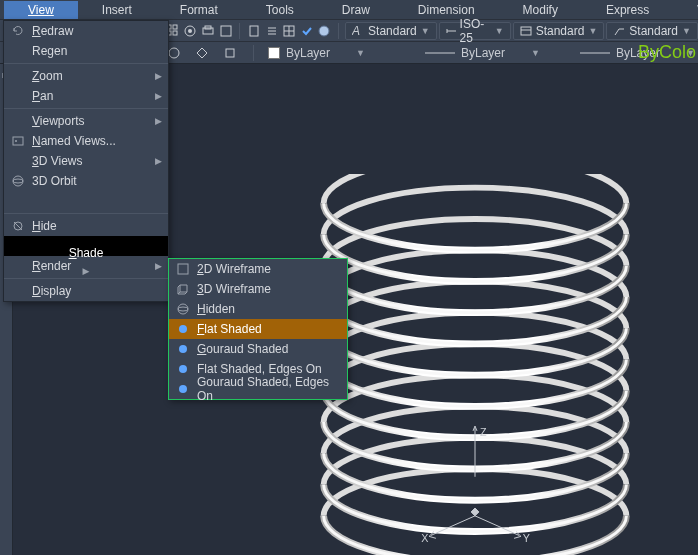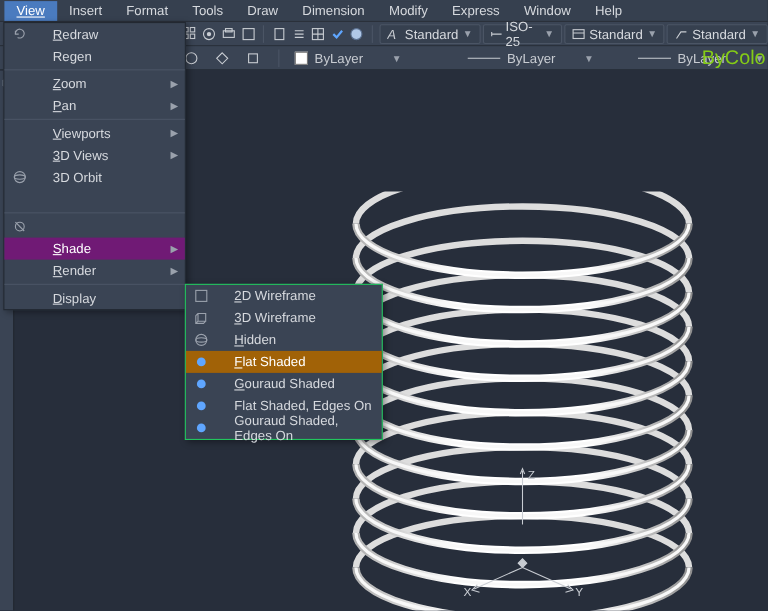--- a/index.html
+++ b/index.html
@@ -1,38 +1,38 @@
 <!DOCTYPE html>
 <html><head>
 <meta charset="utf-8">
 <style>
   * { box-sizing: border-box; margin: 0; padding: 0; font-family: "Segoe UI", Arial, sans-serif; }
   html, body { width: 698px; height: 555px; background: #2c3340; overflow: hidden; color: #d6d9de; font-size: 12px; }
   .menubar { display: flex; align-items: center; height: 20px; background: #36404f; border-bottom: 1px solid #2a303a; padding: 0 4px; }
-  .menubar .menu-item { padding: 2px 11px; cursor: default; }
+  .menubar .menu-item { padding: 2px 24px; cursor: default; }
   .menubar .menu-item.active { background: #4a7bbf; color: #fff; }
   .mnemonic { text-decoration: underline; }
   .toolbar { display: flex; align-items: center; height: 22px; background: #3a4454; border-bottom: 1px solid #2a303a; padding-left: 165px; gap: 2px; }
   .tool-icon { width: 18px; height: 18px; display: flex; align-items: center; justify-content: center; color: #c8ccd2; }
   .dropdown-small { display: flex; align-items: center; gap: 4px; padding: 0 6px; border: 1px solid #4b5565; border-radius: 2px; height: 18px; background: #36404f; }
   .dropdown-small .down { font-size: 9px; color: #9aa1ac; }
   .divider-v { width: 1px; height: 16px; background: #4b5565; margin: 0 4px; }
   .propbar { display: flex; align-items: center; height: 22px; background: #3a4454; border-bottom: 1px solid #222831; padding-left: 165px; gap: 10px; position: relative; }
   .prop-layer { display:flex; align-items:center; gap:6px; }
   .colorbox { width: 12px; height: 12px; background: #fff; border: 1px solid #777; }
   .prop-text { color: #c8ccd2; text-align: right; }
   .prop-arrow { font-size: 9px; color: #9aa1ac; margin-left: 20px; }
   .viewport { position: absolute; left: 0; top: 64px; right: 0; bottom: 0; background: #272e3b; overflow:hidden; }
   .vp-side { position: absolute; left: 0; top: 0; width: 12px; height: 100%; background: #3a4454; }
   .vp-side2 { position: absolute; left: 12px; top: 0; width: 1px; height: 100%; background: #222831; }
   .sideicon { position:absolute; left:1px; width:14px; height:14px; display:flex; align-items:center; justify-content:center; color:#b8c0cc; }
   .coil-wrap { position: absolute; left: 300px; top: 110px; width: 350px; height: 420px; }
   .view-menu { position: absolute; left: 3px; top: 20px; width: 166px; background: #3a4454; border: 1px solid #222831; box-shadow: 2px 2px 6px rgba(0,0,0,0.4); }
-  .vm-item { display: flex; align-items: center; padding: 4px 6px 4px 6px; gap: 22px; position: relative; height: 20px; }
-  .vm-item.hover { background: #701a75; color:#fff; }
+  .vm-item { display: flex; align-items: center; padding: 4px 6px 4px 6px; gap: 6px; position: relative; height: 20px; }
+  .vm-item.hover { background: #000000; color:#fff;flex-direction:column; }
   .vm-icon { width: 16px; height: 16px; display: flex; align-items: center; justify-content: center; color: #9aa1ac; font-size: 11px; }
   .vm-label { flex: 1; }
   .vm-arrow { font-size: 9px; color: #9aa1ac; }
   .vm-shortcut { color: #b8bec8; font-size: 11px; }
   .vm-sep { height: 1px; background: #4b5565; margin: 2px 0; }
   .shade-menu { position: absolute; left: 168px; top: 258px; width: 180px; background: #3a4454; border: 1px solid #22c55e; box-shadow: 2px 2px 6px rgba(0,0,0,0.4); z-index: 10; }
   .shade-menu .vm-item.highlight { background: #a16207; color:#fff; }
   .dot { width: 8px; height: 8px; border-radius: 50%; background: #5fa6ff; }
   .axis-text { fill: #c8ccd2; font-size: 11px; font-family: Arial; }
   .bycol { position:absolute; right:2px; color:#84cc16; font-size:18px; }
@@ -278,20 +278,29 @@
       <div class="vm-label"><span class="mnemonic">P</span>an</div>
       <div class="vm-arrow">▶</div>
     </div>
     <div class="vm-sep"></div>
     <div class="vm-item">
       <div class="vm-icon"></div>
       <div class="vm-label"><span class="mnemonic">V</span>iewports</div>
       <div class="vm-arrow">▶</div>
     </div>
     <div class="vm-item">
+      <div class="vm-icon">
+        <svg width="14" height="14">
+          <rect x="2" y="3" width="10" height="8" fill="none" stroke="#9aa1ac"></rect>
+          <circle cx="5" cy="7" r="1" fill="#9aa1ac"></circle>
+        </svg>
+      </div>
+      <div class="vm-label"><span class="mnemonic">N</span>amed Views...</div>
+    </div>
+    <div class="vm-item">
       <div class="vm-icon"></div>
       <div class="vm-label"><span class="mnemonic">3</span>D Views</div>
       <div class="vm-arrow">▶</div>
     </div>
     <div class="vm-item">
       <div class="vm-icon">
         <svg width="14" height="14">
           <circle cx="7" cy="7" r="5" fill="none" stroke="#9aa1ac"></circle>
           <ellipse cx="7" cy="7" rx="5" ry="2" fill="none" stroke="#9aa1ac"></ellipse>
         </svg>
@@ -302,20 +311,21 @@
       <div class="vm-icon"></div>
     </div>
     <div class="vm-sep"></div>
     <div class="vm-item">
       <div class="vm-icon">
         <svg width="14" height="14">
           <circle cx="7" cy="7" r="4" fill="none" stroke="#9aa1ac"></circle>
           <path d="M3 3 L11 11" stroke="#9aa1ac"></path>
         </svg>
       </div>
+      <div class="vm-label"><span class="mnemonic">H</span>ide</div>
     </div>
     <div class="vm-item hover">
       <div class="vm-icon"></div>
       <div class="vm-label"><span class="mnemonic">S</span>hade</div>
       <div class="vm-arrow">▶</div>
     </div>
     <div class="vm-item">
       <div class="vm-icon"></div>
       <div class="vm-label"><span class="mnemonic">R</span>ender</div>
       <div class="vm-arrow">▶</div>

